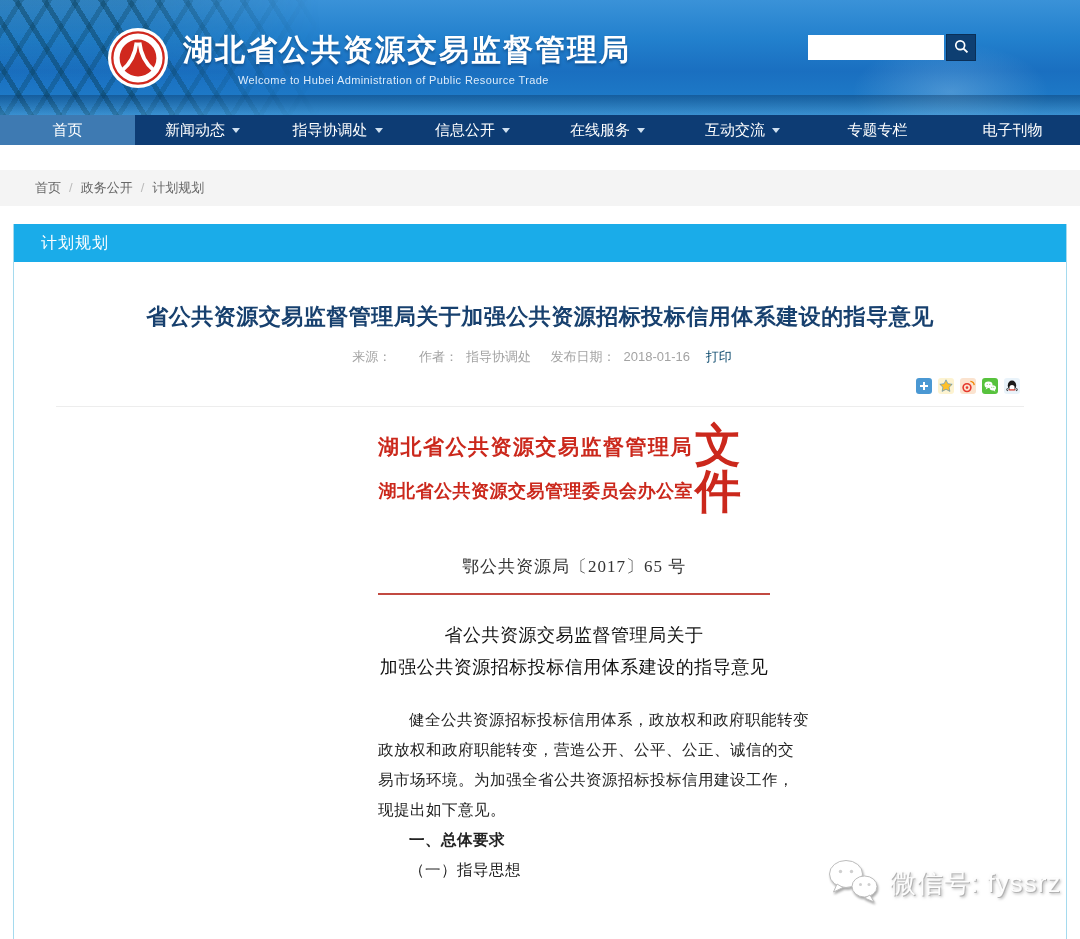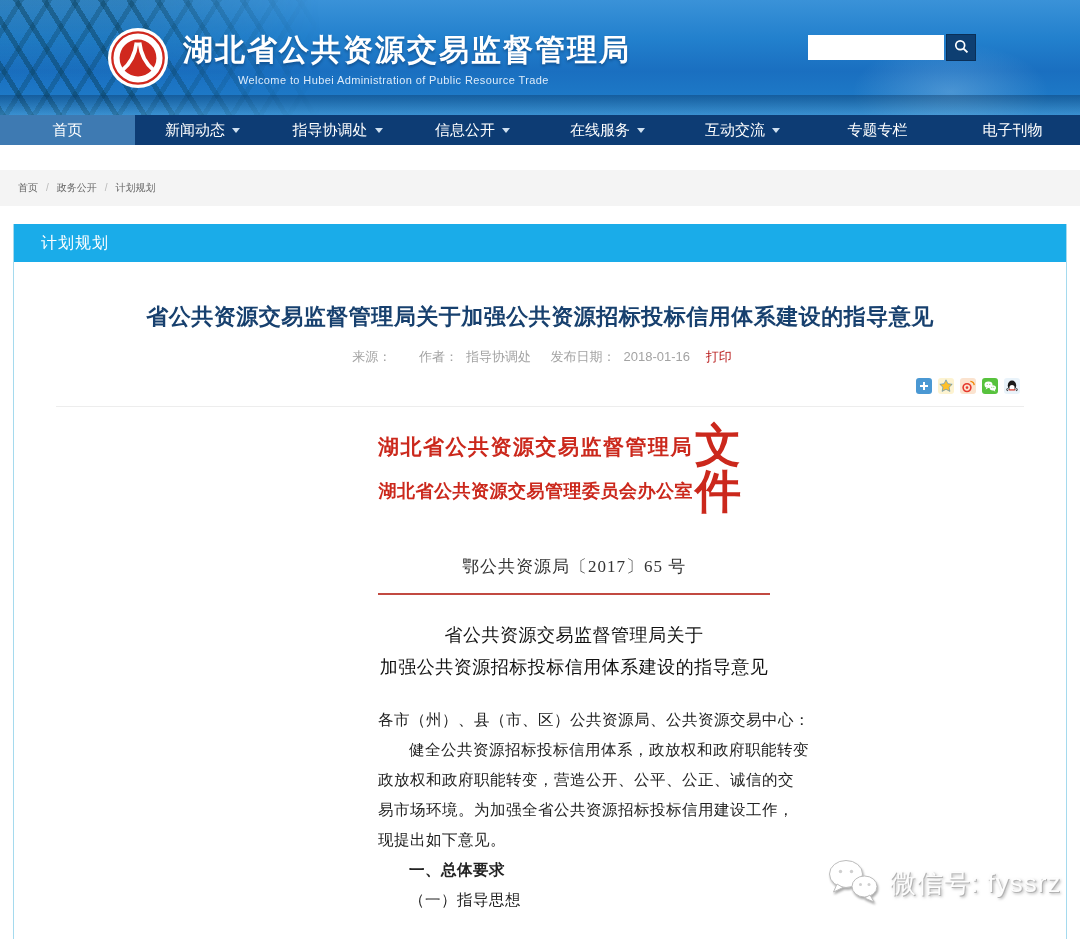--- a/index.html
+++ b/index.html
@@ -53,41 +53,41 @@
     color:#fff;font-size:15px;cursor:pointer;white-space:nowrap;
   }
   .nav-item.active{background:#3e7ab2;}
   .caret{
     width:0;height:0;border-left:4px solid transparent;border-right:4px solid transparent;
     border-top:5px solid #cfe0f0;margin-left:7px;display:inline-block;
   }
   
   .breadcrumb{
     margin-top:25px;height:36px;line-height:36px;background:#f4f4f4;
-    padding-left:18px;font-size:10px;color:#999;
+    padding-left:35px;font-size:13px;color:#999;
   }
   .bc-item{color:#666;cursor:pointer;}
   .bc-sep{color:#bbb;margin:0 8px;}
   
   .panel{
     margin:18px 13px 0;height:715px;position:relative;overflow:hidden;background:#fff;
     border-left:1px solid #a5daee;border-right:1px solid #a5daee;box-sizing:border-box;
   }
   .section-bar{
     height:38px;line-height:38px;background:#1aace9;color:#fff;
     font-size:16px;padding-left:27px;letter-spacing:1px;
   }
   .article-title{
     margin-top:40px;text-align:center;font-size:22px;font-weight:bold;
     color:#17406e;letter-spacing:.5px;
   }
   .article-meta{margin-top:16px;text-align:center;font-size:13px;color:#a3a3a3;}
   .article-meta span{margin:0 4px;}
   .meta-group{margin:0 10px;text-align:center;}
-  .print-link{color:#b91c1c;cursor:pointer;margin-left:10px;}
+  .print-link{color:#0c4a6e;cursor:pointer;margin-left:10px;}
   .share-bar{text-align:right;padding-right:46px;margin-top:10px;height:18px;}
   .share-icon{display:inline-block;width:16px;height:16px;margin-left:6px;cursor:pointer;vertical-align:middle;}
   .share-icon svg{display:block;}
   .article-divider{margin:12px 42px 0;border-top:1px solid #ededed;height:0;}
   
   .letter{
     width:392px;margin:16px 0 0 364px;
     font-family:"Liberation Serif","DejaVu Serif",serif;
   }
   .letterhead{display:flex;align-items:center;}
@@ -228,21 +228,20 @@
       </div>
       <div class="lh-suffix">文件</div>
     </div>
     <div class="doc-number">鄂公共资源局〔2017〕65 号</div>
     <div class="red-rule"></div>
     <div class="doc-title">
       <div>省公共资源交易监督管理局关于</div>
       <div>加强公共资源招标投标信用体系建设的指导意见</div>
     </div>
     <div class="doc-body">
-        <div class="doc-line">各市（州）、县（市、区）公共资源局、公共资源交易中心：</div>
         <div class="doc-line indent">健全公共资源招标投标信用体系，政放权和政府职能转变</div>
         <div class="doc-line">政放权和政府职能转变，营造公开、公平、公正、诚信的交</div>
         <div class="doc-line">易市场环境。为加强全省公共资源招标投标信用建设工作，</div>
         <div class="doc-line">现提出如下意见。</div>
         <div class="doc-line indent bold">一、总体要求</div>
         <div class="doc-line indent">（一）指导思想</div>
       </div>
   </div>
 </div>
 

